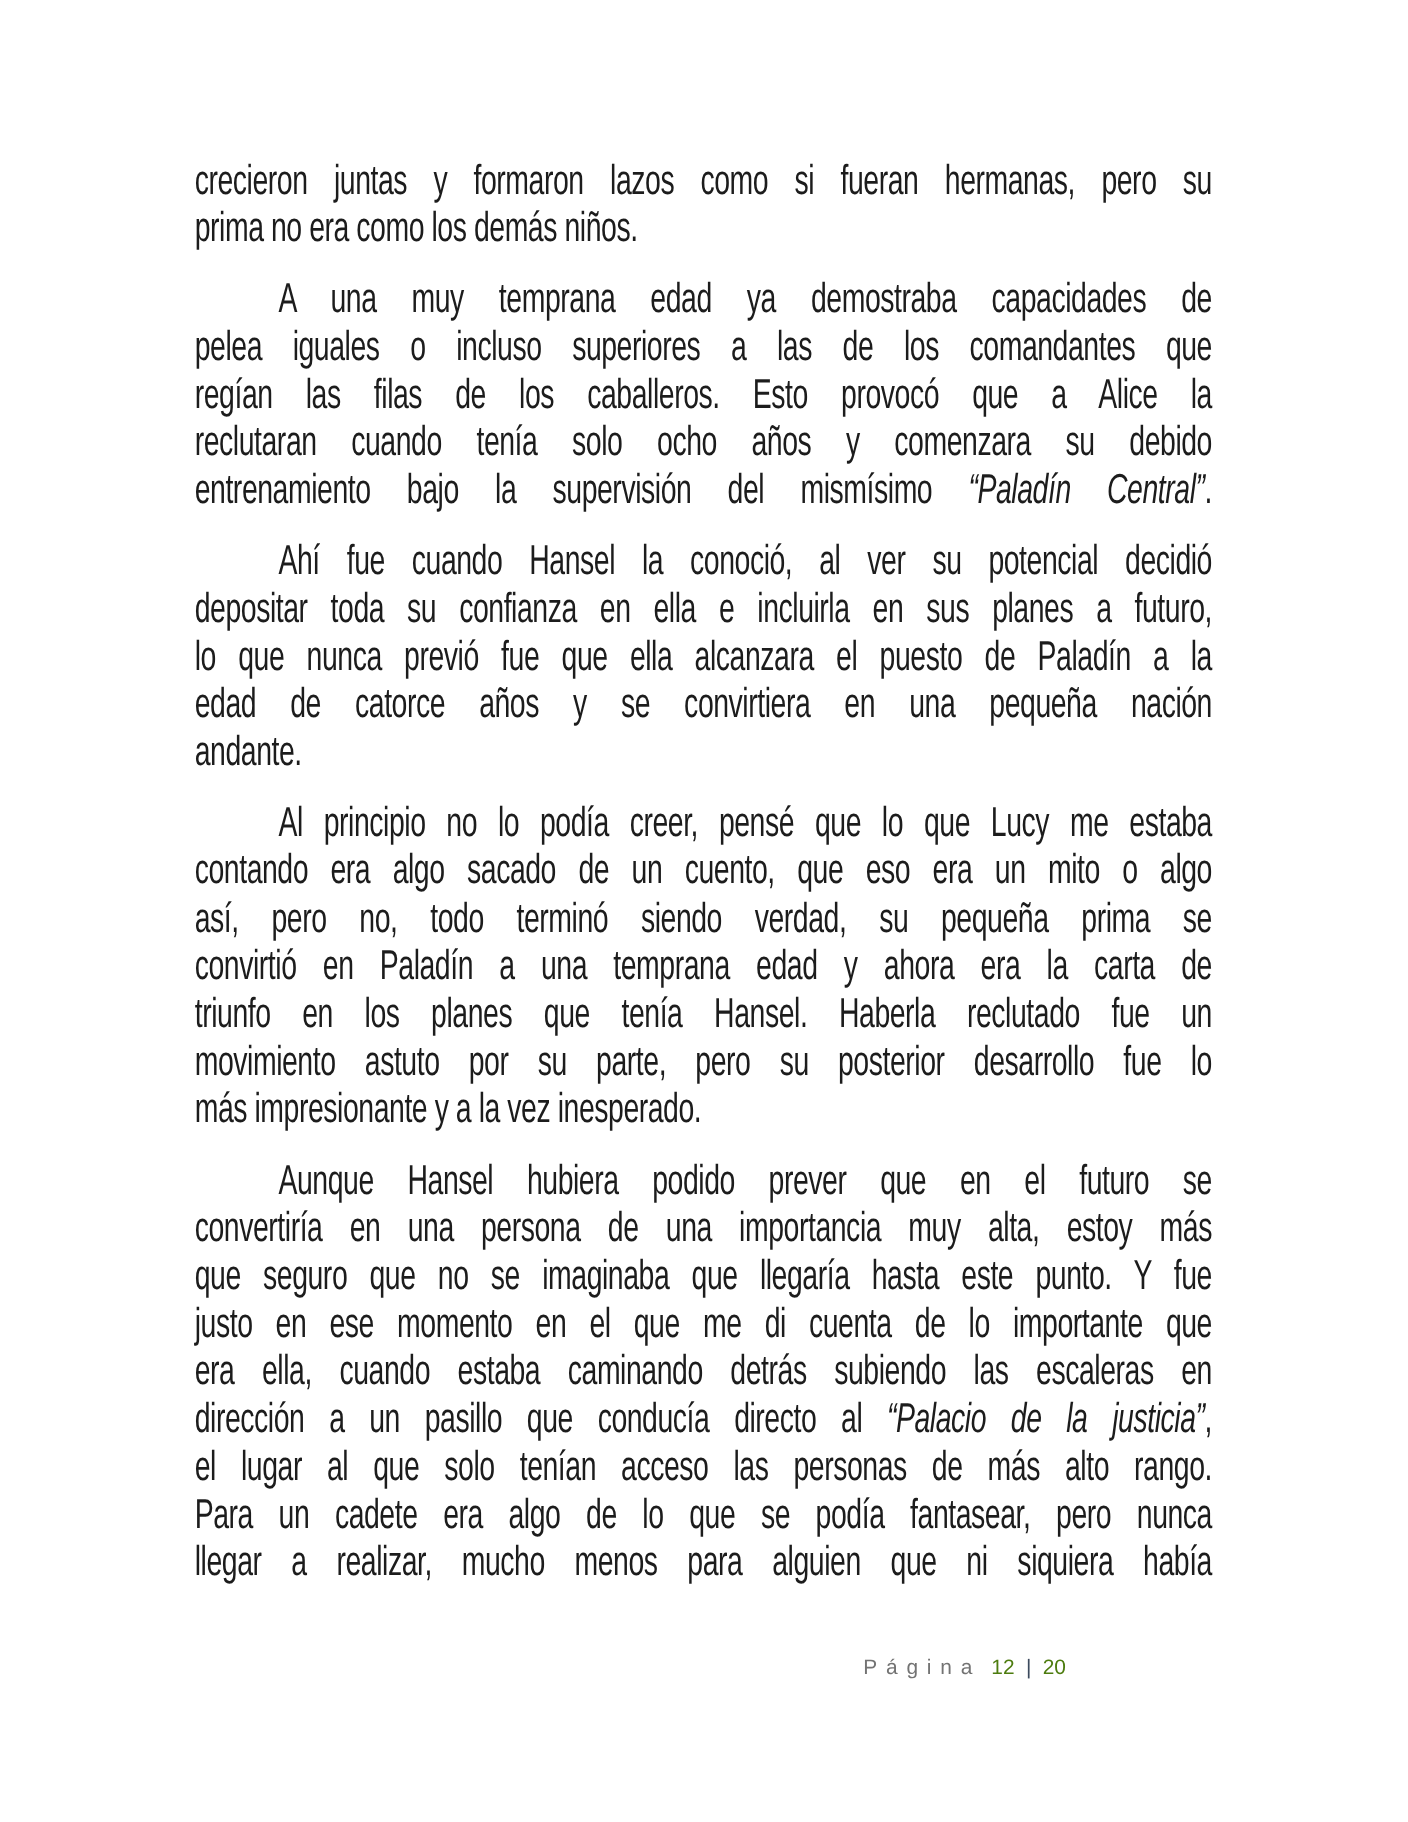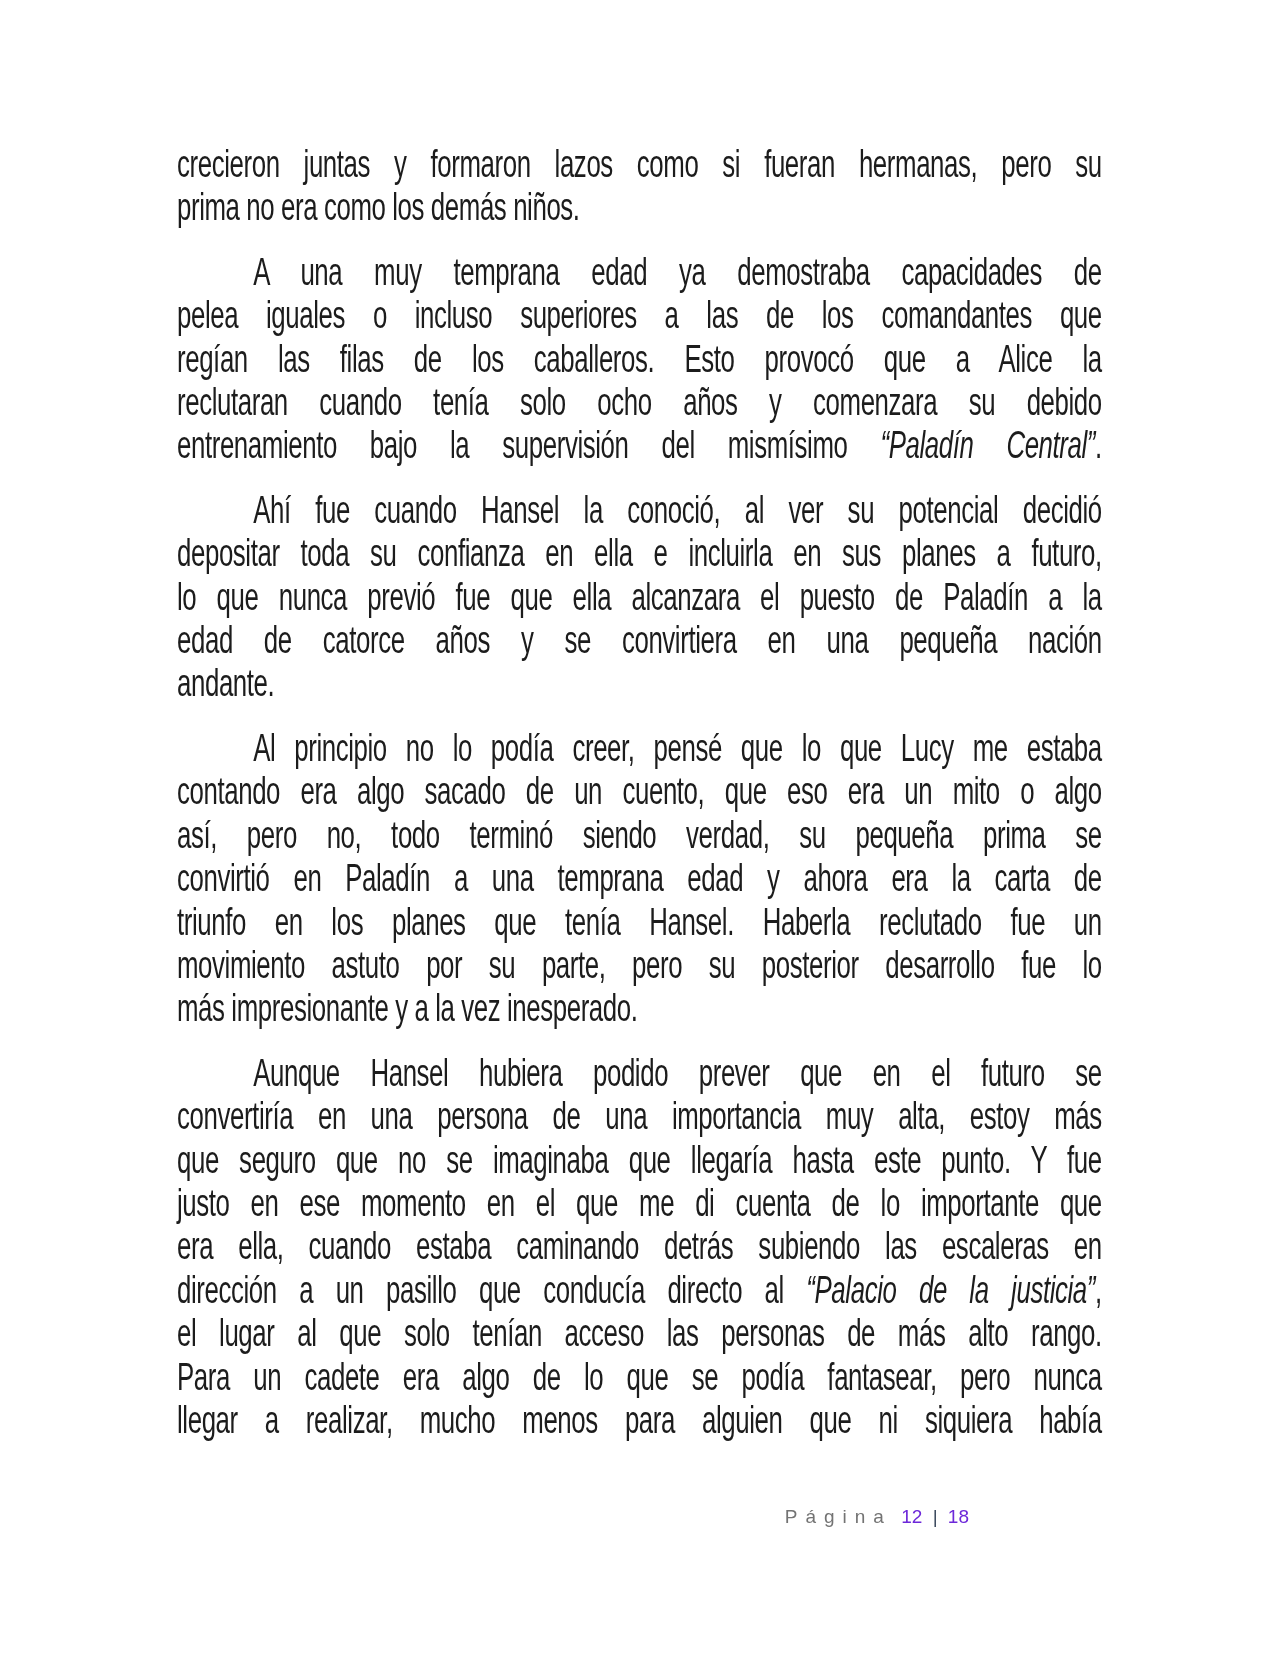--- a/index.html
+++ b/index.html
@@ -36,21 +36,21 @@
   .italic { font-style: italic; }
   .page-footer {
     position: absolute;
     top: 1504px;
     right: 202px;
     font-size: 19px;
     line-height: 26px;
     white-space: nowrap;
   }
   .flabel { letter-spacing: 8px; color: #737373; margin-right: 4px; }
-  .fnum { color: #6d28d9; }
+  .fnum { color: #4d7c0f; }
   .fsep { color: #3c4a5e; margin: 0 5px; }
 </style>
 </head>
 <body>
 
 <div class="page">
   <main class="body-text">
       <div class="para">
         <div class="line"><span>crecieron juntas y formaron lazos como si fueran hermanas, pero su</span></div>
         <div class="line lastline"><span>prima no era como los demás niños.</span></div>
@@ -87,15 +87,15 @@
         <div class="line"><span>dirección a un pasillo que conducía directo al </span><span class="italic">“Palacio de la justicia”</span><span>,</span></div>
         <div class="line"><span>el lugar al que solo tenían acceso las personas de más alto rango.</span></div>
         <div class="line"><span>Para un cadete era algo de lo que se podía fantasear, pero nunca</span></div>
         <div class="line"><span>llegar a realizar, mucho menos para alguien que ni siquiera había</span></div>
       </div>
     </main>
   <footer class="page-footer">
     <span class="flabel">Página</span>
     <span class="fnum">12</span>
     <span class="fsep">|</span>
-    <span class="fnum">18</span>
+    <span class="fnum">20</span>
   </footer>
 </div>
 
 </body></html>

